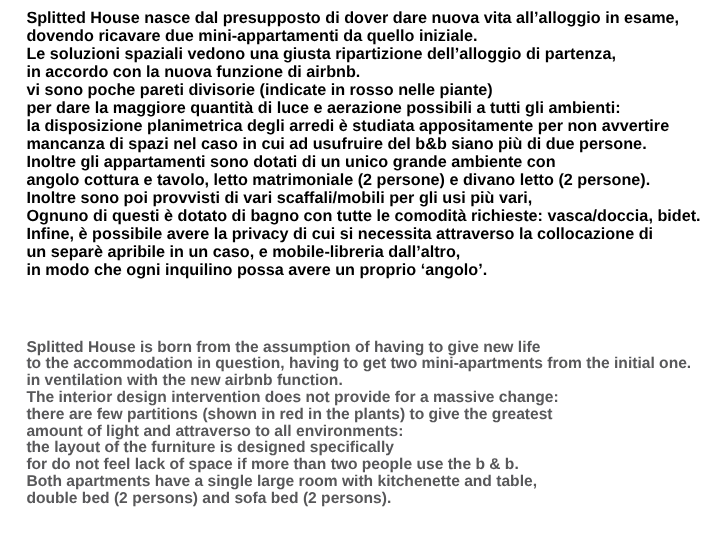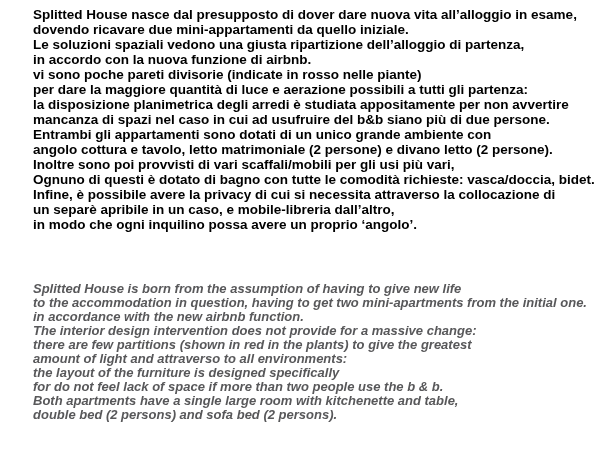--- a/index.html
+++ b/index.html
@@ -6,68 +6,67 @@
   body {
     width: 600px;
     height: 460px;
     overflow: hidden;
     background: var(--page-bg, #ffffff);
   }
   .page {
     box-sizing: border-box;
     width: 600px;
     height: 460px;
-    padding: 7px 0 0 33px;
+    padding: 7px 0 0 22px;
     overflow: hidden;
   }
   .para { display: block; }
   .para-italian .line {
     font-family: "Liberation Sans", sans-serif;
     font-weight: bold;
     font-size: 13.5px;
     line-height: 15px;
     color: var(--ink-primary, #000000);
     white-space: nowrap;
   }
   .para-english { margin-top: 50px; }
   .para-english .line {
     font-family: "Liberation Sans", sans-serif;
     font-weight: bold;
-    font-style: italic;
     font-size: 13px;
     line-height: 14px;
     color: var(--ink-translation, #58585a);
     white-space: nowrap;
   }
 </style>
 </head>
 <body>
 
 <main class="page">
   <section class="para para-italian">
       <div class="line">Splitted House nasce dal presupposto di dover dare nuova vita all’alloggio in esame,</div>
       <div class="line">dovendo ricavare due mini-appartamenti da quello iniziale.</div>
       <div class="line">Le soluzioni spaziali vedono una giusta ripartizione dell’alloggio di partenza,</div>
       <div class="line">in accordo con la nuova funzione di airbnb.</div>
       <div class="line">vi sono poche pareti divisorie (indicate in rosso nelle piante)</div>
-      <div class="line">per dare la maggiore quantità di luce e aerazione possibili a tutti gli partenza:</div>
+      <div class="line">per dare la maggiore quantità di luce e aerazione possibili a tutti gli ambienti:</div>
       <div class="line">la disposizione planimetrica degli arredi è studiata appositamente per non avvertire</div>
       <div class="line">mancanza di spazi nel caso in cui ad usufruire del b&amp;b siano più di due persone.</div>
-      <div class="line">Entrambi gli appartamenti sono dotati di un unico grande ambiente con</div>
+      <div class="line">Inoltre gli appartamenti sono dotati di un unico grande ambiente con</div>
       <div class="line">angolo cottura e tavolo, letto matrimoniale (2 persone) e divano letto (2 persone).</div>
       <div class="line">Inoltre sono poi provvisti di vari scaffali/mobili per gli usi più vari,</div>
       <div class="line">Ognuno di questi è dotato di bagno con tutte le comodità richieste: vasca/doccia, bidet.</div>
       <div class="line">Infine, è possibile avere la privacy di cui si necessita attraverso la collocazione di</div>
       <div class="line">un separè apribile in un caso, e mobile-libreria dall’altro,</div>
       <div class="line">in modo che ogni inquilino possa avere un proprio ‘angolo’.</div>
     </section>
   <section class="para para-english">
       <div class="line">Splitted House is born from the assumption of having to give new life</div>
       <div class="line">to the accommodation in question, having to get two mini-apartments from the initial one.</div>
-      <div class="line">in accordance with the new airbnb function.</div>
+      <div class="line">in ventilation with the new airbnb function.</div>
       <div class="line">The interior design intervention does not provide for a massive change:</div>
       <div class="line">there are few partitions (shown in red in the plants) to give the greatest</div>
       <div class="line">amount of light and attraverso to all environments:</div>
       <div class="line">the layout of the furniture is designed specifically</div>
       <div class="line">for do not feel lack of space if more than two people use the b &amp; b.</div>
       <div class="line">Both apartments have a single large room with kitchenette and table,</div>
       <div class="line">double bed (2 persons) and sofa bed (2 persons).</div>
     </section>
 </main>
 

